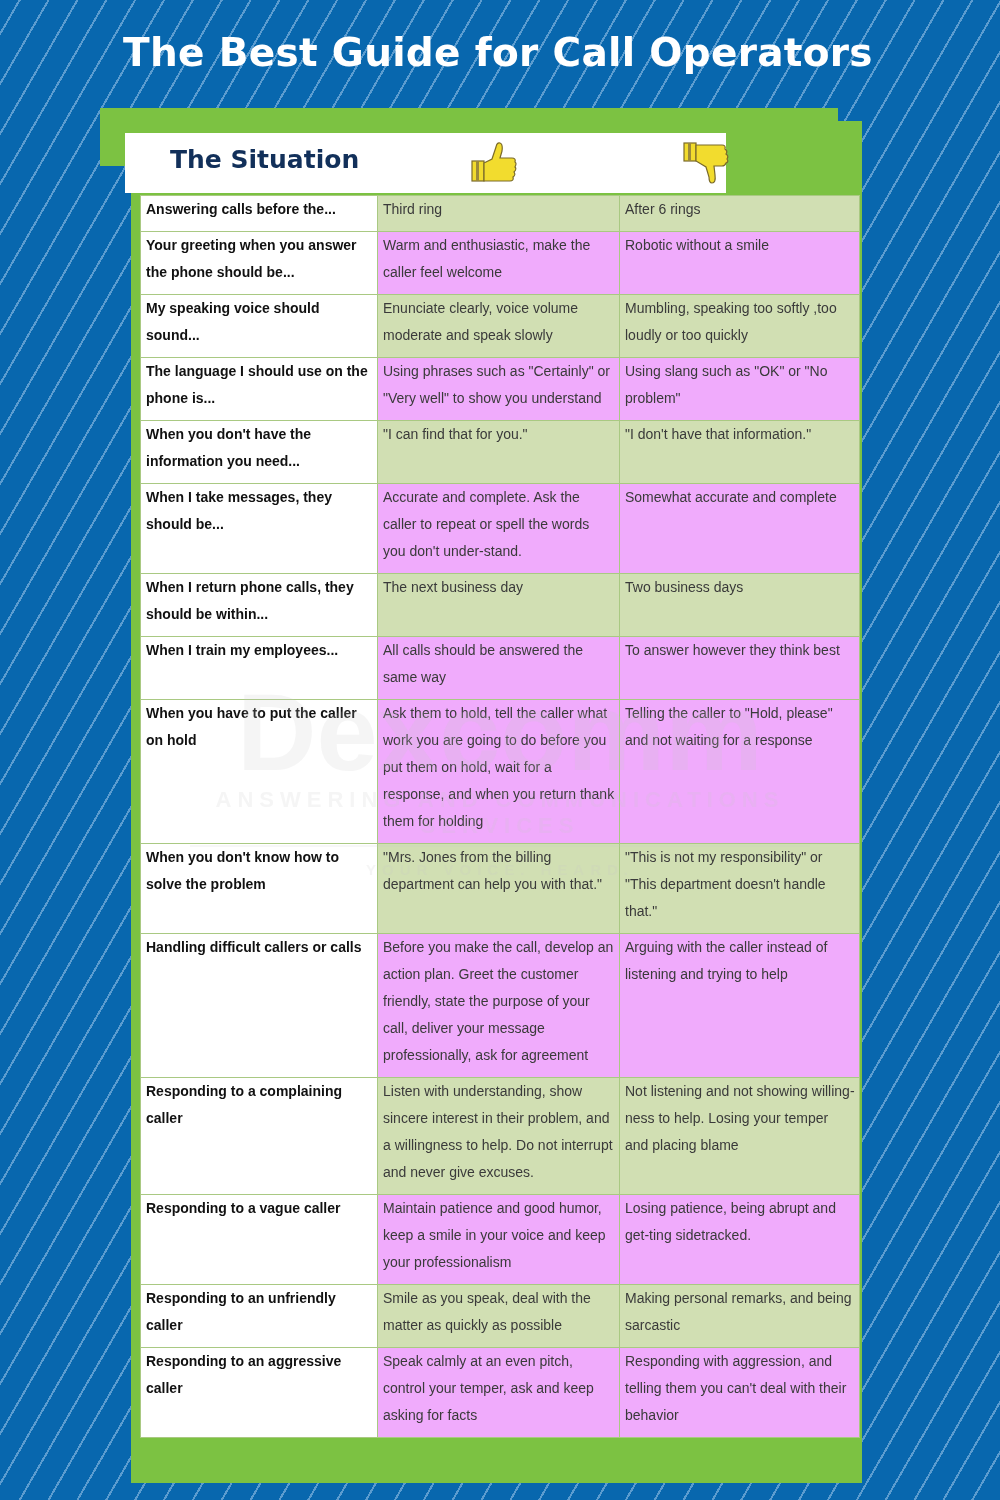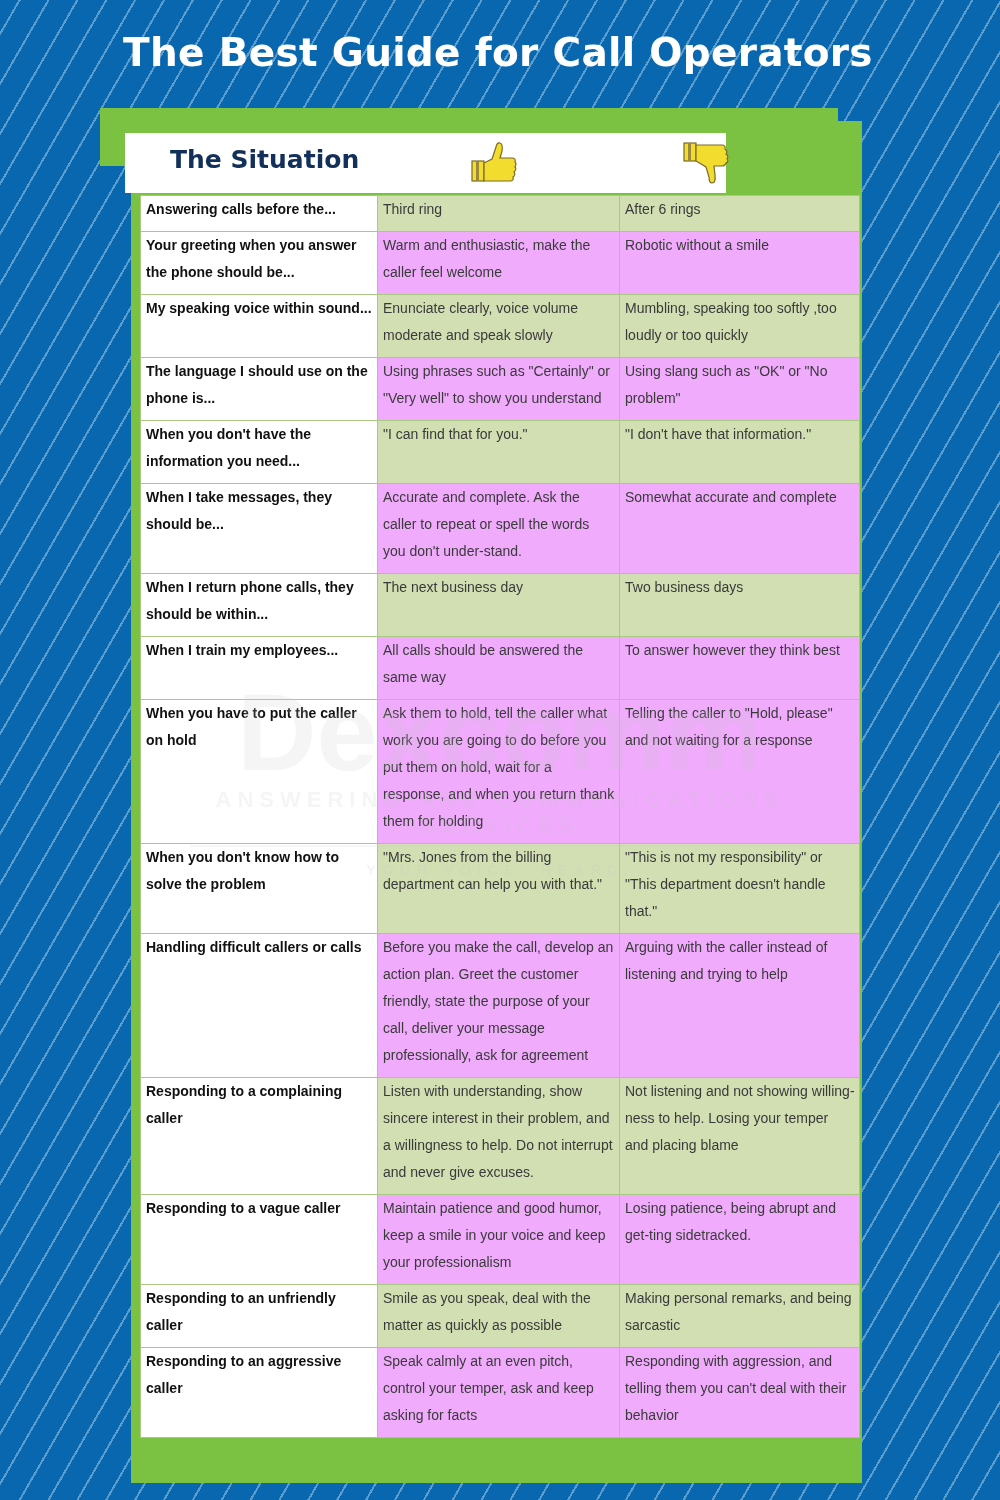--- a/index.html
+++ b/index.html
@@ -135,21 +135,21 @@
           <td class="sit">Answering calls before the...</td>
           <td class="good">Third ring</td>
           <td class="bad">After 6 rings</td>
         </tr>
         <tr class="light">
           <td class="sit">Your greeting when you answer the phone should be...</td>
           <td class="good">Warm and enthusiastic, make the caller feel welcome</td>
           <td class="bad">Robotic without a smile</td>
         </tr>
         <tr class="dark">
-          <td class="sit">My speaking voice within sound...</td>
+          <td class="sit">My speaking voice should sound...</td>
           <td class="good">Enunciate clearly, voice volume moderate and speak slowly</td>
           <td class="bad">Mumbling, speaking too softly ,too loudly or too quickly</td>
         </tr>
         <tr class="light">
           <td class="sit">The language I should use on the phone is...</td>
           <td class="good">Using phrases such as "Certainly" or "Very well" to show you understand</td>
           <td class="bad">Using slang such as "OK" or "No problem"</td>
         </tr>
         <tr class="dark">
           <td class="sit">When you don't have the information you need...</td>

